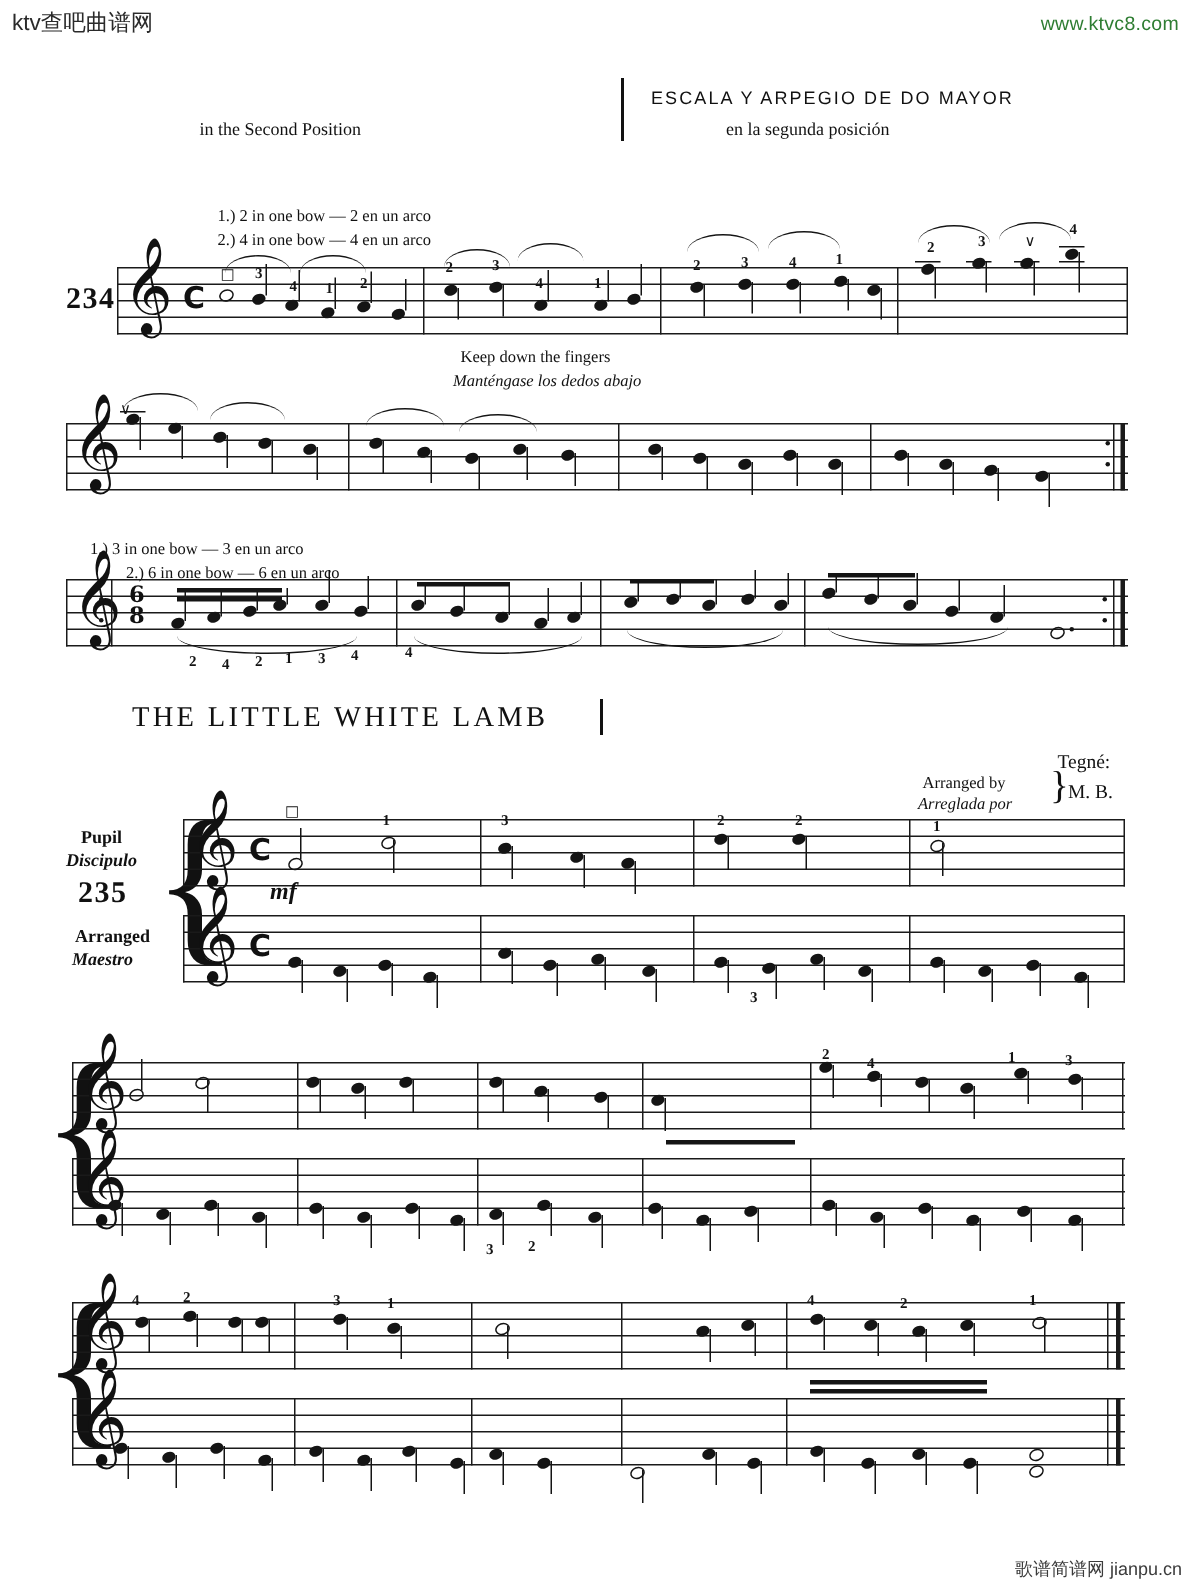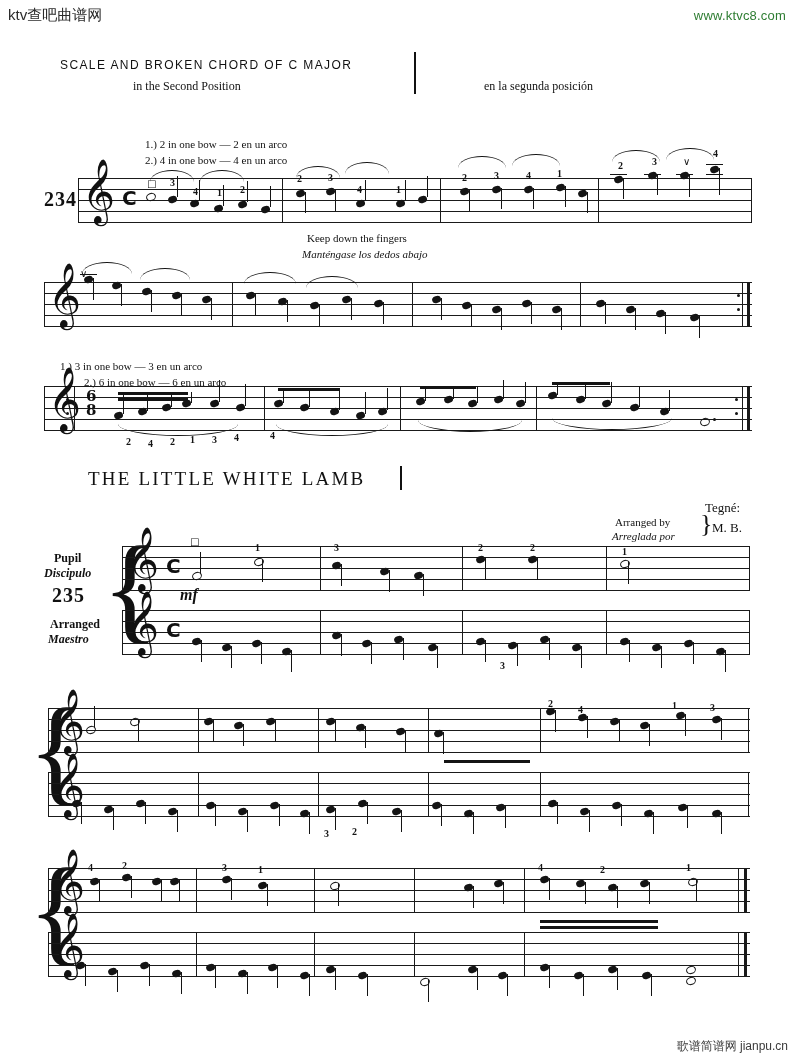--- a/index.html
+++ b/index.html
@@ -264,23 +264,23 @@
 </style>
 </head>
 <body>
 
 <div class="page">
 
   <div class="wm-tl">ktv查吧曲谱网</div>
   <div class="wm-tr">www.ktvc8.com</div>
   <div class="wm-br">歌谱简谱网 jianpu.cn</div>
 
-  <div class="head-en" style="left:60px; top:58px;">SCALE AND BROKEN CHORD OF C MAJOR</div>
   <div class="head-sub-en" style="left:133px; top:79px;">in the Second Position</div>
   <div class="head-divider" style="left:414px; top:52px; height:42px;"></div>
+  <div class="head-es" style="left:434px; top:58px;">ESCALA Y ARPEGIO DE DO MAYOR</div>
   <div class="head-sub-es" style="left:484px; top:79px;">en la segunda posición</div>
 
   <div class="instruction" style="left:145px; top:138px;">1.) 2 in one bow — 2 en un arco</div>
   <div class="instruction" style="left:145px; top:154px;">2.) 4 in one bow — 4 en un arco</div>
 
   <div class="bignum" style="left:44px; top:188px;">234</div>
 
   <div class="system" style="left:0; top:0;">
     <div class="staff" style="left:78px; top:178px; width:674px; height:44px;">
       <div class="line" style="top:0px;  width:674px;"></div>

